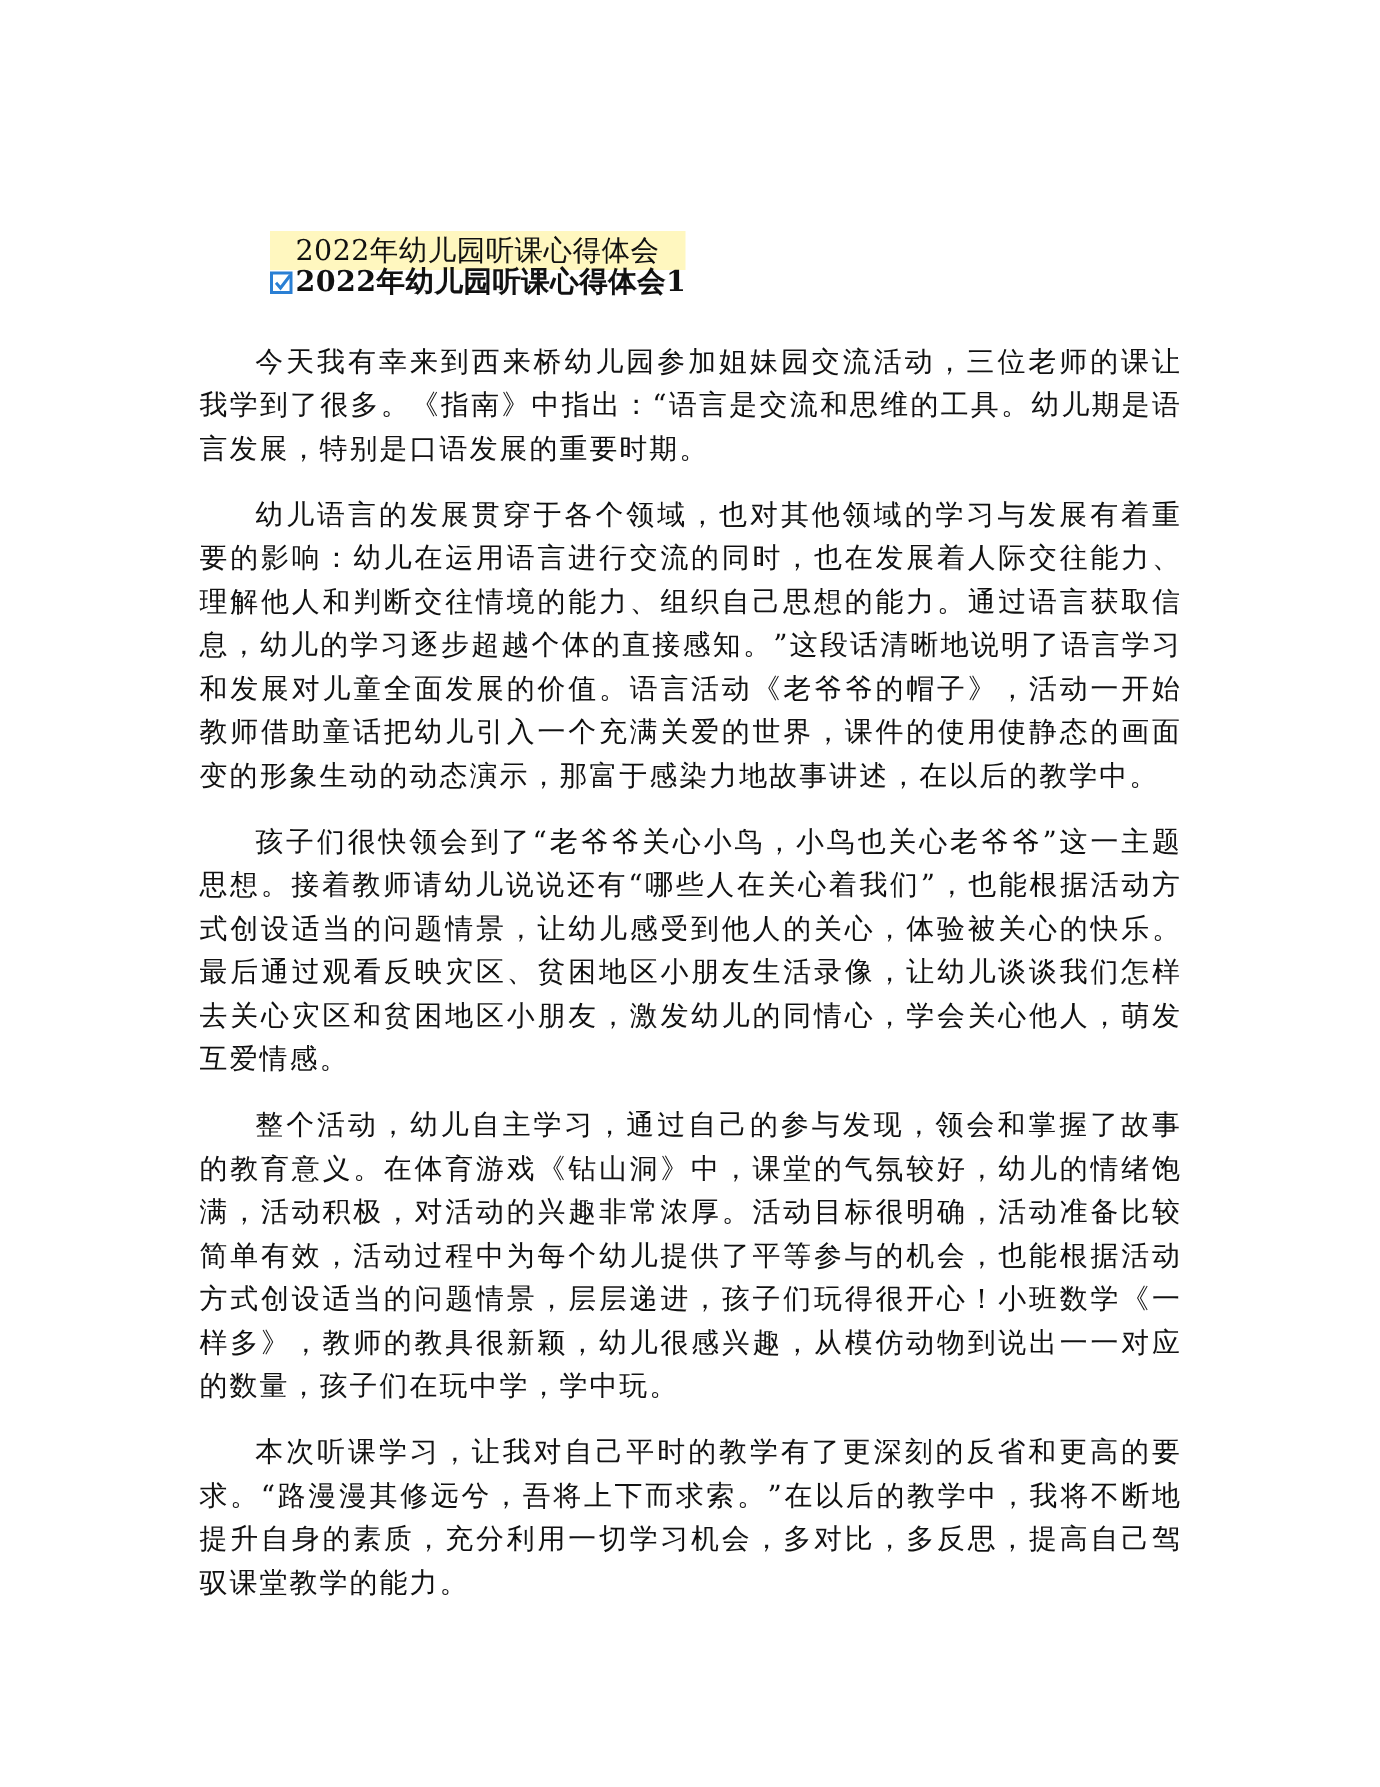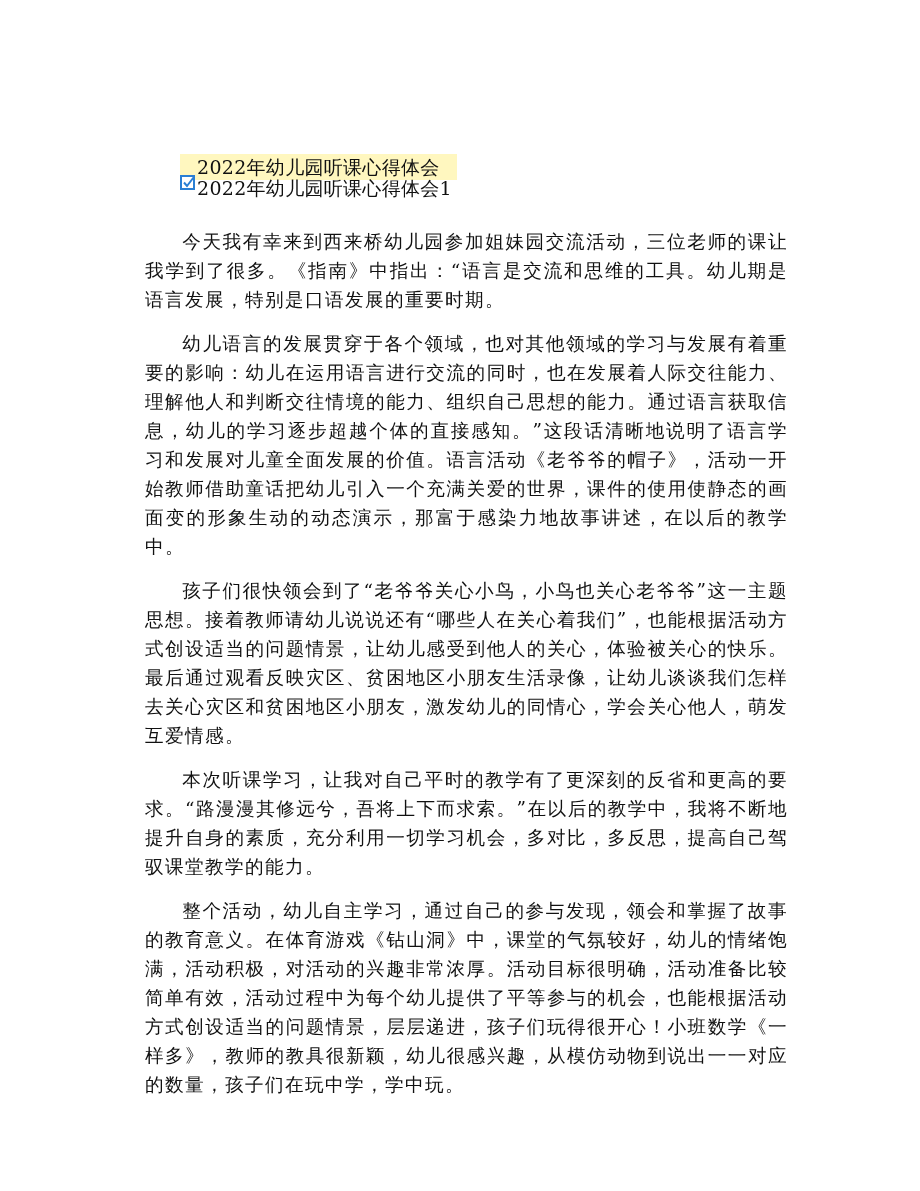--- a/index.html
+++ b/index.html
@@ -32,23 +32,24 @@
       white-space: nowrap;
       letter-spacing: 0.3px;
       margin-top: 26px;
     }
     .section-heading {
       position: absolute;
       left: 47px;
       top: 175px;
       font-size: 19px;
       line-height: 26px;
-      font-weight: normal;
+      font-weight: bold;
       white-space: nowrap;
       display: flex;
+      align-items: center;
       letter-spacing: 0.3px;
     }
     .checkbox-icon {
       display: inline-block;
       width: 15px;
       height: 15px;
       border: 2px solid #2a7fd4;
       box-sizing: border-box;
       position: relative;
       margin-right: 2px;
@@ -62,21 +63,21 @@
     .body {
       position: absolute;
       left: 0;
       top: 227px;
       width: 655px;
     }
     .para {
       font-size: 18.6px;
       line-height: 29px;
       text-indent: 2em;
-      margin: 0 0 15px 12px;
+      margin: 0 0 15px 0;
       text-align: justify;
       text-align-last: left;
       letter-spacing: 1.4px;
       word-break: break-all;
     }
   </style>
 </head>
 <body>
 
 <div class="page">
@@ -88,16 +89,16 @@
         <path d="M2 6.5 L5 10 L11.5 1.5" fill="none" stroke="#2a7fd4" stroke-width="2"></path>
       </svg>
     </span>
     <span>2022年幼儿园听课心得体会1</span>
   </div>
 
   <div class="body">
     <p class="para">今天我有幸来到西来桥幼儿园参加姐妹园交流活动，三位老师的课让我学到了很多。《指南》中指出：“语言是交流和思维的工具。幼儿期是语言发展，特别是口语发展的重要时期。</p>
     <p class="para">幼儿语言的发展贯穿于各个领域，也对其他领域的学习与发展有着重要的影响：幼儿在运用语言进行交流的同时，也在发展着人际交往能力、理解他人和判断交往情境的能力、组织自己思想的能力。通过语言获取信息，幼儿的学习逐步超越个体的直接感知。”这段话清晰地说明了语言学习和发展对儿童全面发展的价值。语言活动《老爷爷的帽子》，活动一开始教师借助童话把幼儿引入一个充满关爱的世界，课件的使用使静态的画面变的形象生动的动态演示，那富于感染力地故事讲述，在以后的教学中。</p>
     <p class="para">孩子们很快领会到了“老爷爷关心小鸟，小鸟也关心老爷爷”这一主题思想。接着教师请幼儿说说还有“哪些人在关心着我们”，也能根据活动方式创设适当的问题情景，让幼儿感受到他人的关心，体验被关心的快乐。最后通过观看反映灾区、贫困地区小朋友生活录像，让幼儿谈谈我们怎样去关心灾区和贫困地区小朋友，激发幼儿的同情心，学会关心他人，萌发互爱情感。</p>
+    <p class="para">整个活动，幼儿自主学习，通过自己的参与发现，领会和掌握了故事的教育意义。在体育游戏《钻山洞》中，课堂的气氛较好，幼儿的情绪饱满，活动积极，对活动的兴趣非常浓厚。活动目标很明确，活动准备比较简单有效，活动过程中为每个幼儿提供了平等参与的机会，也能根据活动方式创设适当的问题情景，层层递进，孩子们玩得很开心！小班数学《一样多》，教师的教具很新颖，幼儿很感兴趣，从模仿动物到说出一一对应的数量，孩子们在玩中学，学中玩。</p>
     <p class="para">本次听课学习，让我对自己平时的教学有了更深刻的反省和更高的要求。“路漫漫其修远兮，吾将上下而求索。”在以后的教学中，我将不断地提升自身的素质，充分利用一切学习机会，多对比，多反思，提高自己驾驭课堂教学的能力。</p>
-    <p class="para">整个活动，幼儿自主学习，通过自己的参与发现，领会和掌握了故事的教育意义。在体育游戏《钻山洞》中，课堂的气氛较好，幼儿的情绪饱满，活动积极，对活动的兴趣非常浓厚。活动目标很明确，活动准备比较简单有效，活动过程中为每个幼儿提供了平等参与的机会，也能根据活动方式创设适当的问题情景，层层递进，孩子们玩得很开心！小班数学《一样多》，教师的教具很新颖，幼儿很感兴趣，从模仿动物到说出一一对应的数量，孩子们在玩中学，学中玩。</p>
   </div>
 </div>
 
 </body></html>

